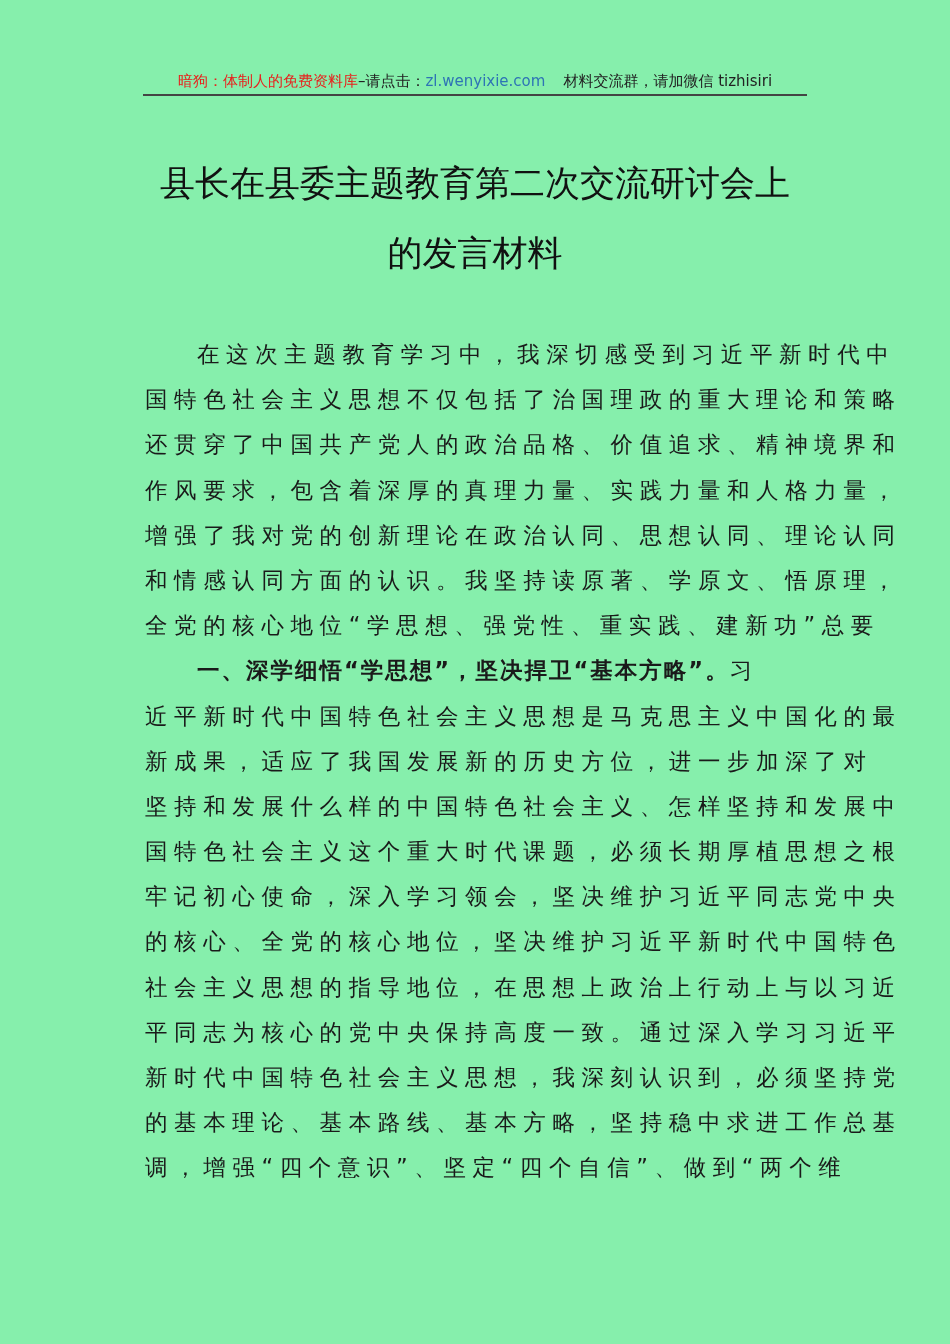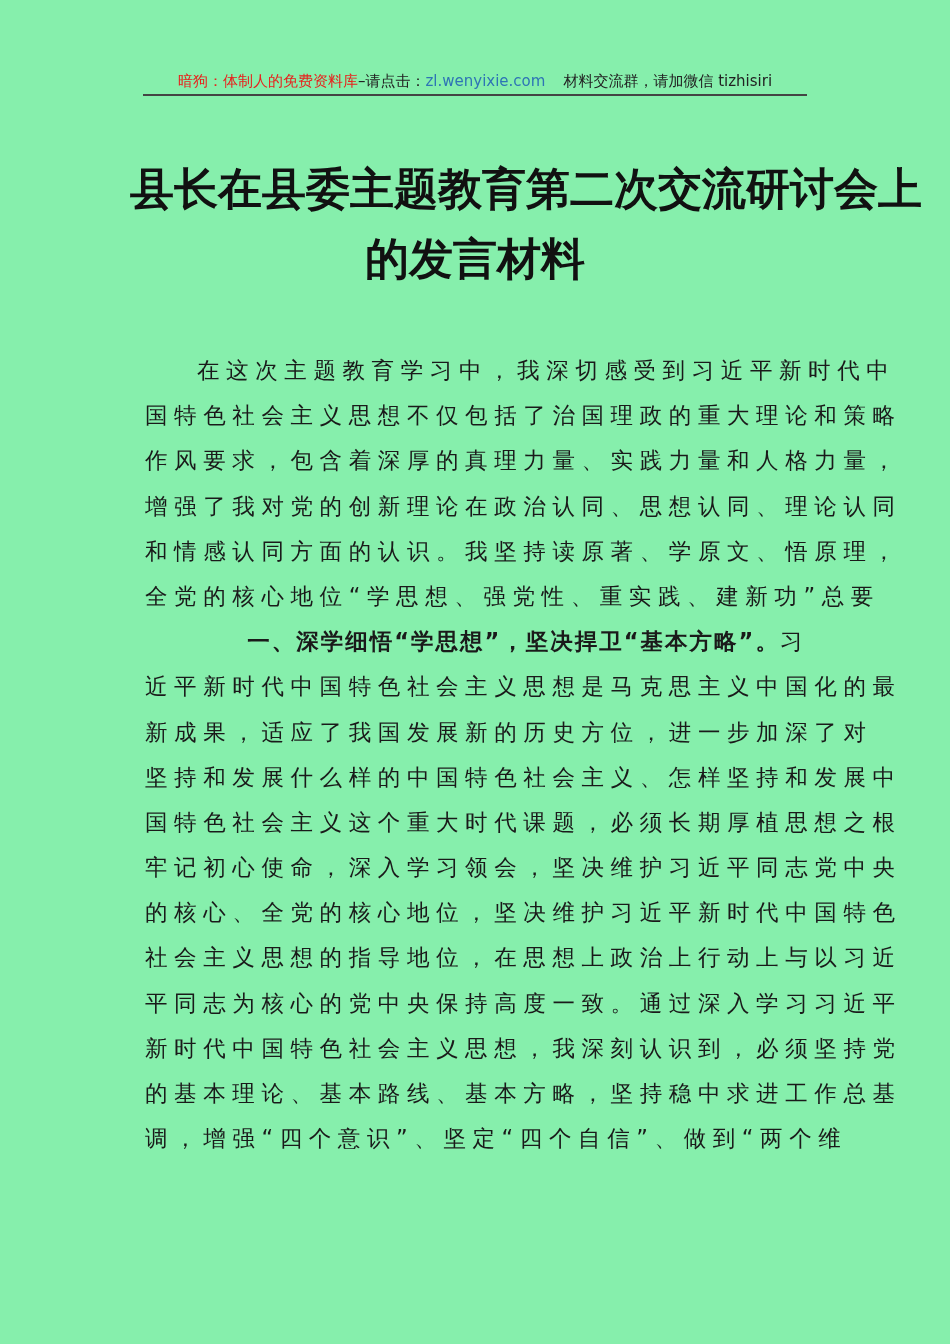--- a/index.html
+++ b/index.html
@@ -17,30 +17,30 @@
   .header .link { color: #2e74b5; text-decoration: none; }
   .header .gap { display: inline-block; width: 18px; }
   .rule {
     position: absolute; left: 143px; top: 94px; width: 664px; height: 2px;
     background: #444;
   }
 
   .title {
     position: absolute; left: 130px; width: 690px; text-align: center;
     font-family: "DejaVu Serif", "Liberation Serif", serif;
-    font-weight: bold; font-size: 44px; color: #111; letter-spacing: 0px;
+    font-weight: normal; font-size: 35px; color: #111; letter-spacing: 0px;
     white-space: nowrap;
   }
   .title.l1 { top: 160px; }
   .title.l2 { top: 230px; }
 
   .body-text {
-    position: absolute; left: 145px; top: 348px; width: 664px;
+    position: absolute; left: 145px; top: 332px; width: 664px;
     font-family: "DejaVu Sans", "Liberation Sans", sans-serif;
-    font-size: 22.5px; color: #1a1a1a; text-align: right;
+    font-size: 22.5px; color: #1a1a1a;
   }
   .line {
     height: 45.2px; line-height: 45.2px; white-space: nowrap;
     letter-spacing: 6.6px;
   }
   .line.indent { padding-left: 52px; }
   .bold { font-weight: bold; letter-spacing: 2px; }
 </style>
 </head>
 <body>
@@ -51,20 +51,21 @@
     <span class="red">暗狗：体制人的免费资料库</span><span class="dark">–请点击：</span><a class="link">zl.wenyixie.com</a><span class="gap"></span><span class="dark">材料交流群，请加微信 tizhisiri</span>
   </div>
   <div class="rule"></div>
 
   <div class="title l1">县长在县委主题教育第二次交流研讨会上</div>
   <div class="title l2">的发言材料</div>
 
   <div class="body-text">
     <div class="line indent">在这次主题教育学习中，我深切感受到习近平新时代中</div>
     <div class="line">国特色社会主义思想不仅包括了治国理政的重大理论和策略</div>
+    <div class="line">还贯穿了中国共产党人的政治品格、价值追求、精神境界和</div>
     <div class="line">作风要求，包含着深厚的真理力量、实践力量和人格力量，</div>
     <div class="line">增强了我对党的创新理论在政治认同、思想认同、理论认同</div>
     <div class="line">和情感认同方面的认识。我坚持读原著、学原文、悟原理，</div>
     <div class="line">全党的核心地位“学思想、强党性、重实践、建新功”总要</div>
     <div class="line indent"><span class="bold">一、深学细悟“学思想”，坚决捍卫“基本方略”。</span><span>习</span></div>
     <div class="line">近平新时代中国特色社会主义思想是马克思主义中国化的最</div>
     <div class="line">新成果，适应了我国发展新的历史方位，进一步加深了对</div>
     <div class="line">坚持和发展什么样的中国特色社会主义、怎样坚持和发展中</div>
     <div class="line">国特色社会主义这个重大时代课题，必须长期厚植思想之根</div>
     <div class="line">牢记初心使命，深入学习领会，坚决维护习近平同志党中央</div>

